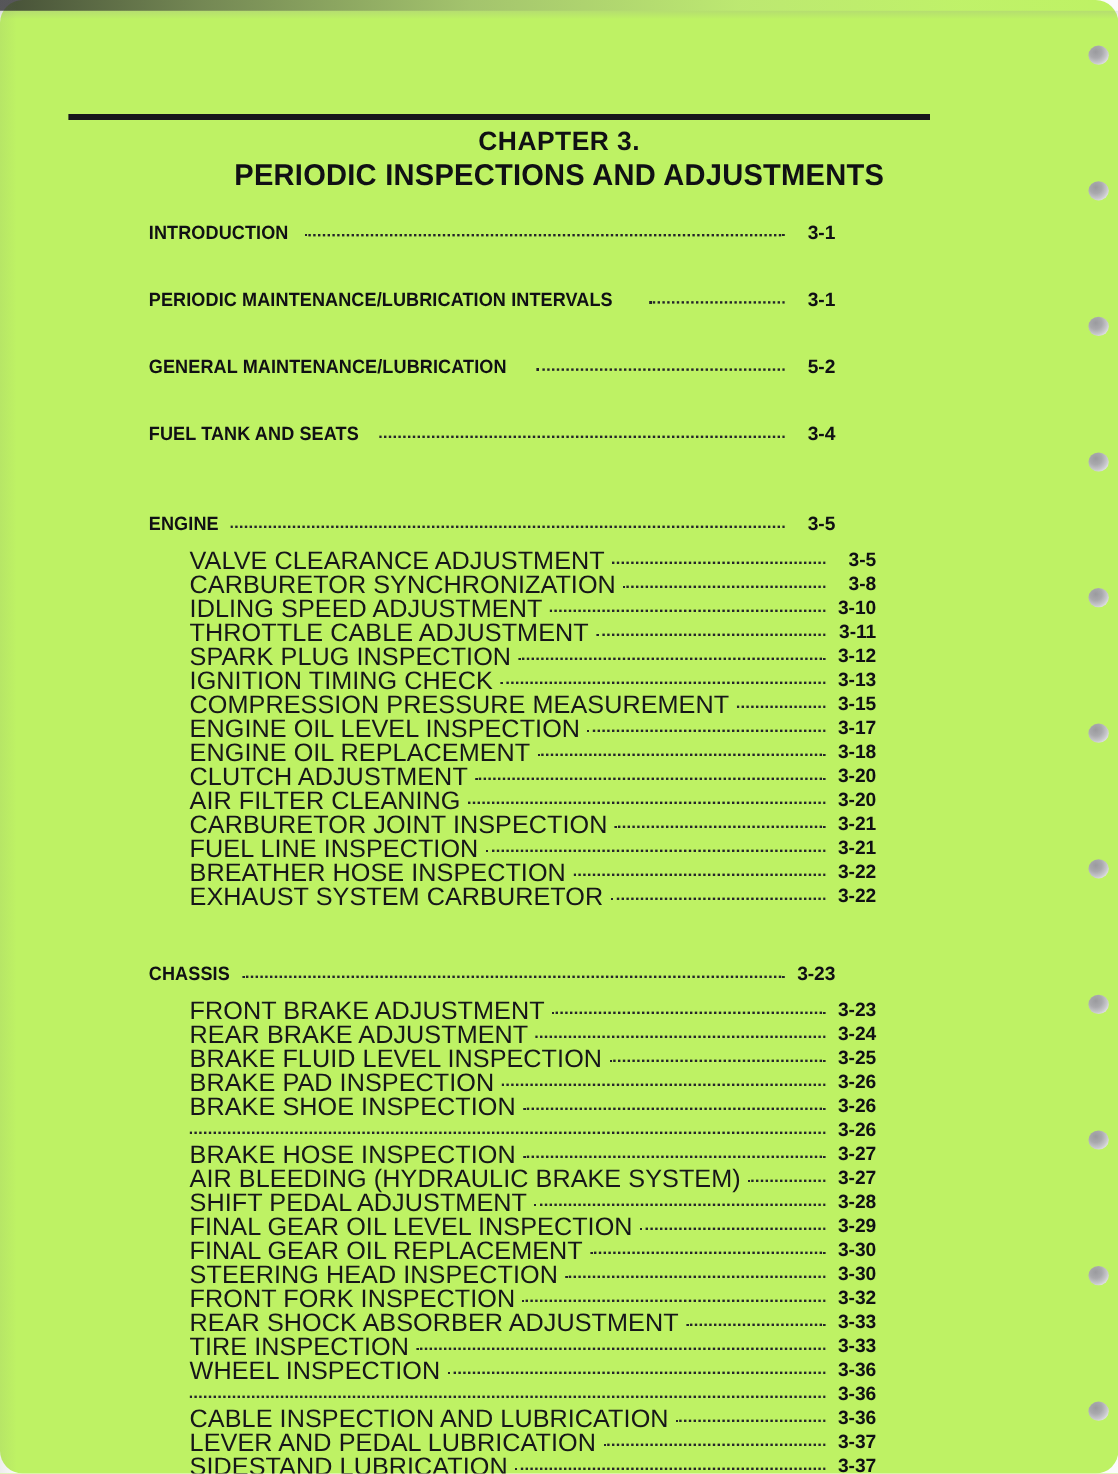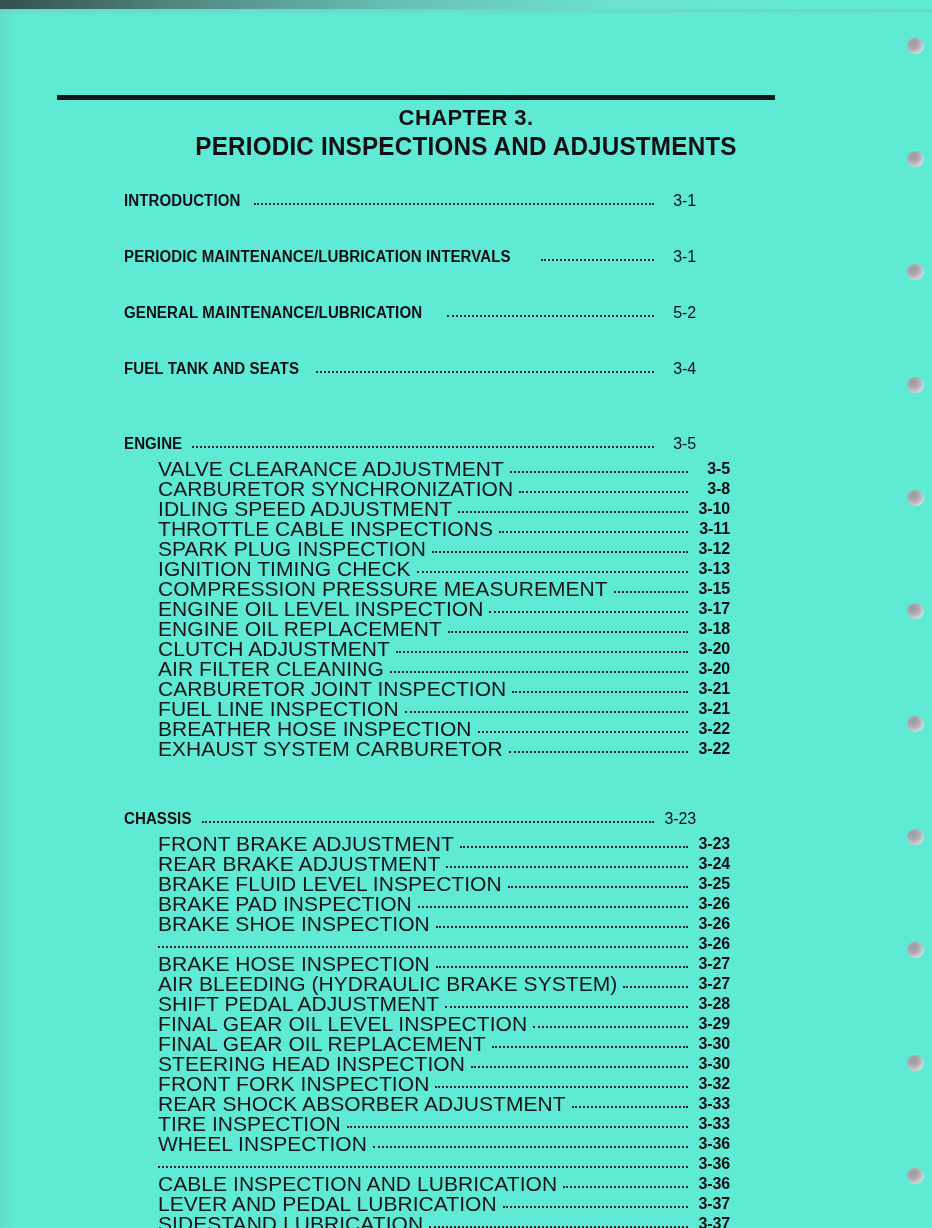--- a/index.html
+++ b/index.html
@@ -14,21 +14,22 @@
     font-family: "Liberation Sans", sans-serif;
     color: #141414;
     overflow: hidden;
     position: relative;
   }
 
   
   #page {
     position: absolute;
     inset: 0;
-    background: #5eead4;
+    background: #bef264;
+    border-radius: 19px;
   }
   #scan-shadow-top {
     position: absolute;
     top: 0; left: 0;
     width: 932px;
     height: 9px;
     background: linear-gradient(to right,
         rgba(40,40,44,0.80) 0%,
         rgba(70,70,74,0.62) 18%,
         rgba(120,120,124,0.38) 42%,
@@ -105,40 +106,40 @@
     top: 186px;
     width: 572px;
   }
 
   .toc-group { }
   .toc-group.spaced { margin-top: 26px; }
   .toc-group.section { margin-top: 45px; }
 
   .toc-row {
     display: flex;
-    align-items: center;
+    align-items: flex-start;
     width: 100%;
     white-space: nowrap;
   }
 
   
   .toc-row.level-top {
     height: 30px;
   }
   .toc-row.level-top .toc-label {
     font-size: 16px;
     font-weight: bold;
     letter-spacing: 0.1px;
     transform: scaleX(0.94);
     transform-origin: left bottom;
     color: #101014;
   }
   .toc-row.level-top .toc-page {
     font-size: 16px;
-    font-weight: normal;
+    font-weight: bold;
     color: #101014;
   }
 
   
   .toc-row.level-sub {
     height: 20px;
     padding-left: 34px;
   }
   .toc-row.level-sub .toc-label {
     font-size: 21px;
@@ -254,21 +255,21 @@
           <span class="toc-label">CARBURETOR SYNCHRONIZATION</span>
           <span class="toc-leader"></span>
           <span class="toc-page">3-8</span>
         </div>
         <div class="toc-row level-sub">
           <span class="toc-label">IDLING SPEED ADJUSTMENT</span>
           <span class="toc-leader"></span>
           <span class="toc-page">3-10</span>
         </div>
         <div class="toc-row level-sub">
-          <span class="toc-label">THROTTLE CABLE INSPECTIONS</span>
+          <span class="toc-label">THROTTLE CABLE ADJUSTMENT</span>
           <span class="toc-leader"></span>
           <span class="toc-page">3-11</span>
         </div>
         <div class="toc-row level-sub">
           <span class="toc-label">SPARK PLUG INSPECTION</span>
           <span class="toc-leader"></span>
           <span class="toc-page">3-12</span>
         </div>
         <div class="toc-row level-sub">
           <span class="toc-label">IGNITION TIMING CHECK</span>

